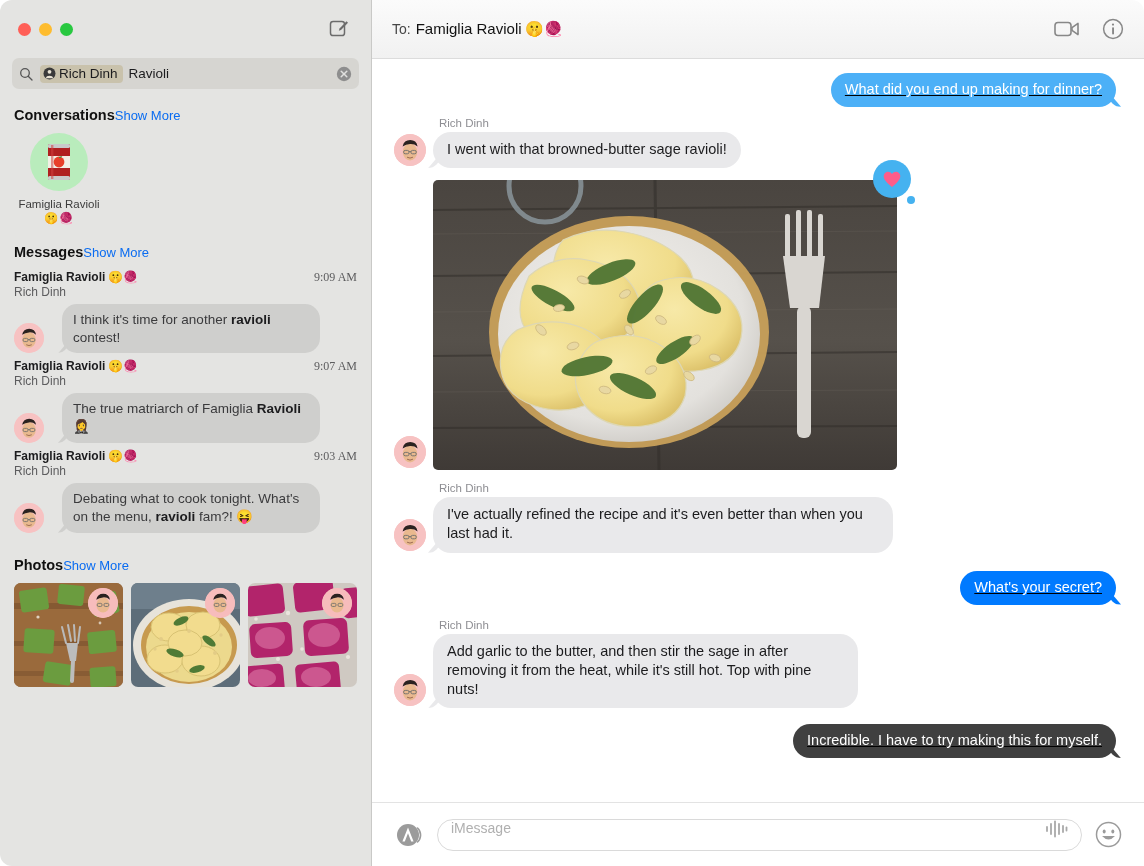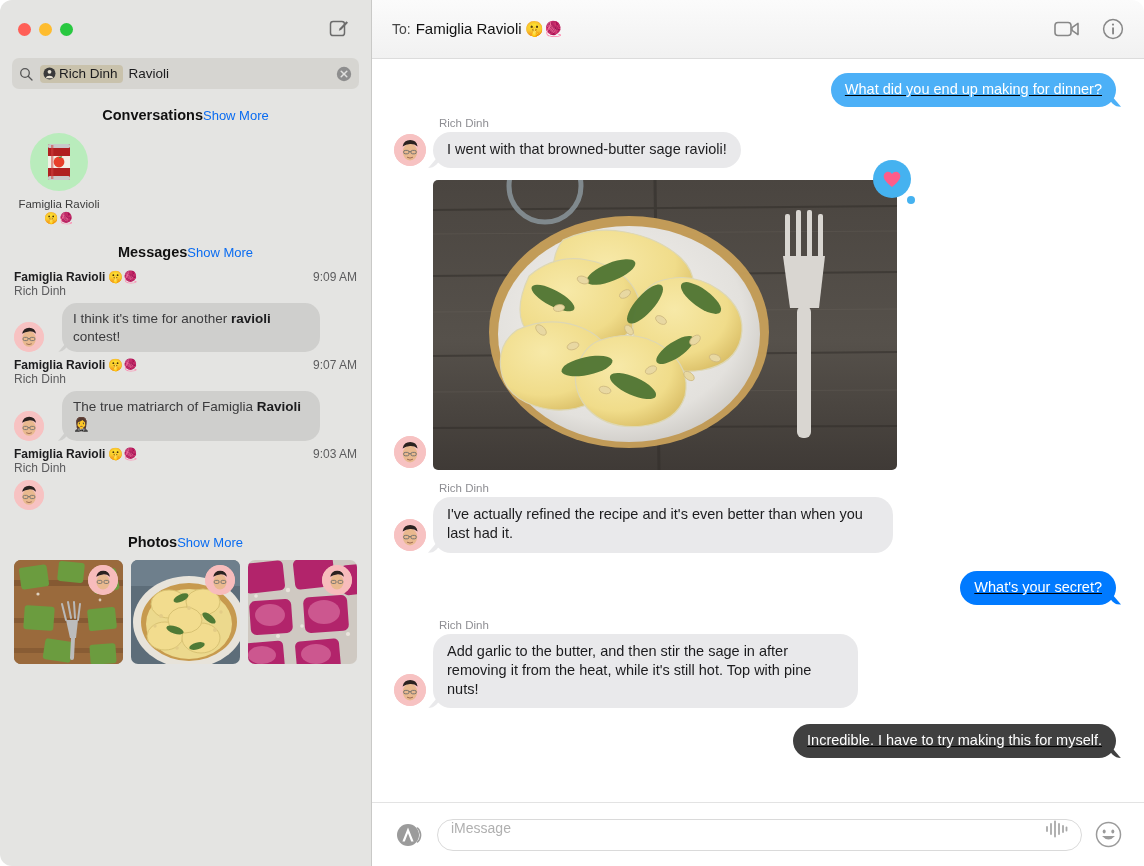--- a/index.html
+++ b/index.html
@@ -61,21 +61,21 @@
     white-space: nowrap;
   }
   .token-ic { width: 13px; height: 13px; display:flex; }
   .search-text {
     font-size: 13.5px; color: #1c1c1e;
     flex: 1 1 auto; white-space: nowrap;
   }
   .clear-btn { flex: 0 0 16px; display:flex; }
 
   .section-head {
-    display: flex; align-items: baseline; justify-content: center;
+    display: flex; align-items: baseline; justify-content: flex-start;
     padding: 18px 14px 6px 14px;
   }
   .section-title { font-size: 14.5px; font-weight: bold; color: #111; }
   .show-more { font-size: 13px; color: #0a6cf1; cursor: pointer; }
 
   
   .conv-row { padding: 4px 14px 0 14px; display: flex; }
   .conv-item { width: 90px; text-align: center; }
   .conv-avatar {
     width: 58px; height: 58px; border-radius: 50%;
@@ -89,21 +89,21 @@
     word-wrap: break-word;
   }
 
   
   .msglist { padding: 0 0 4px 0; }
   .msgres { padding: 4px 14px 2px 14px; }
   .msgres-top {
     display: flex; justify-content: space-between; align-items: baseline;
   }
   .msgres-title { font-size: 12px; font-weight: bold; color: #1c1c1e; }
-  .msgres-time { font-size: 12px; color: #5c5c5e; }
+  .msgres-time { font-size: 12px; color: #5c5c5e; font-family: Liberation Serif, serif; }
   .msgres-sub { font-size: 12px; color: #5c5c5e; margin-top: 0px; }
   .msgres-body { display: flex; align-items: flex-end; gap: 18px; margin-top: 5px; }
   .mini-avatar {
     width: 30px; height: 30px; border-radius: 50%;
     background: #f7c5c5; flex: 0 0 30px;
     overflow: hidden; position: relative;
   }
   .mini-bubble {
     background: #cfcfcd; color: #3a3a3c;
     border-radius: 15px;
@@ -385,20 +385,21 @@
             <svg class="memoji" viewBox="0 0 32 32">
               <circle cx="16" cy="16" r="16" fill="#f7c2c2"></circle>
               <ellipse cx="16" cy="18" rx="7.2" ry="8.4" fill="#e9b98f"></ellipse>
               <path d="M8.6 12.4 q1.4 -6.4 7.6 -6.4 q6.2 0 7.4 6.4 q-3.6 -2.8 -7.6 -2.4 q-4 0.4 -7.4 2.4z" fill="#2b2220"></path>
               <rect x="9.6" y="16.4" width="5.4" height="3.4" rx="1.6" fill="none" stroke="#6d6d6d" stroke-width="0.9"></rect>
               <rect x="16.9" y="16.4" width="5.4" height="3.4" rx="1.6" fill="none" stroke="#6d6d6d" stroke-width="0.9"></rect>
               <line x1="15" y1="17.6" x2="16.9" y2="17.6" stroke="#6d6d6d" stroke-width="0.9"></line>
               <path d="M13.4 23.4 q2.6 1.6 5.2 0" stroke="#9b6a52" stroke-width="1" fill="none" stroke-linecap="round"></path>
             </svg>
           </div>
+          <div class="mini-bubble"><span>Debating what to cook tonight. What's on the menu, </span><b>ravioli</b><span> fam?! 😝</span></div>
         </div>
       </div>
     </div>
 
     <div class="section-head">
       <span class="section-title">Photos</span>
       <span class="show-more">Show More</span>
     </div>
     <div class="photos-row">
 

